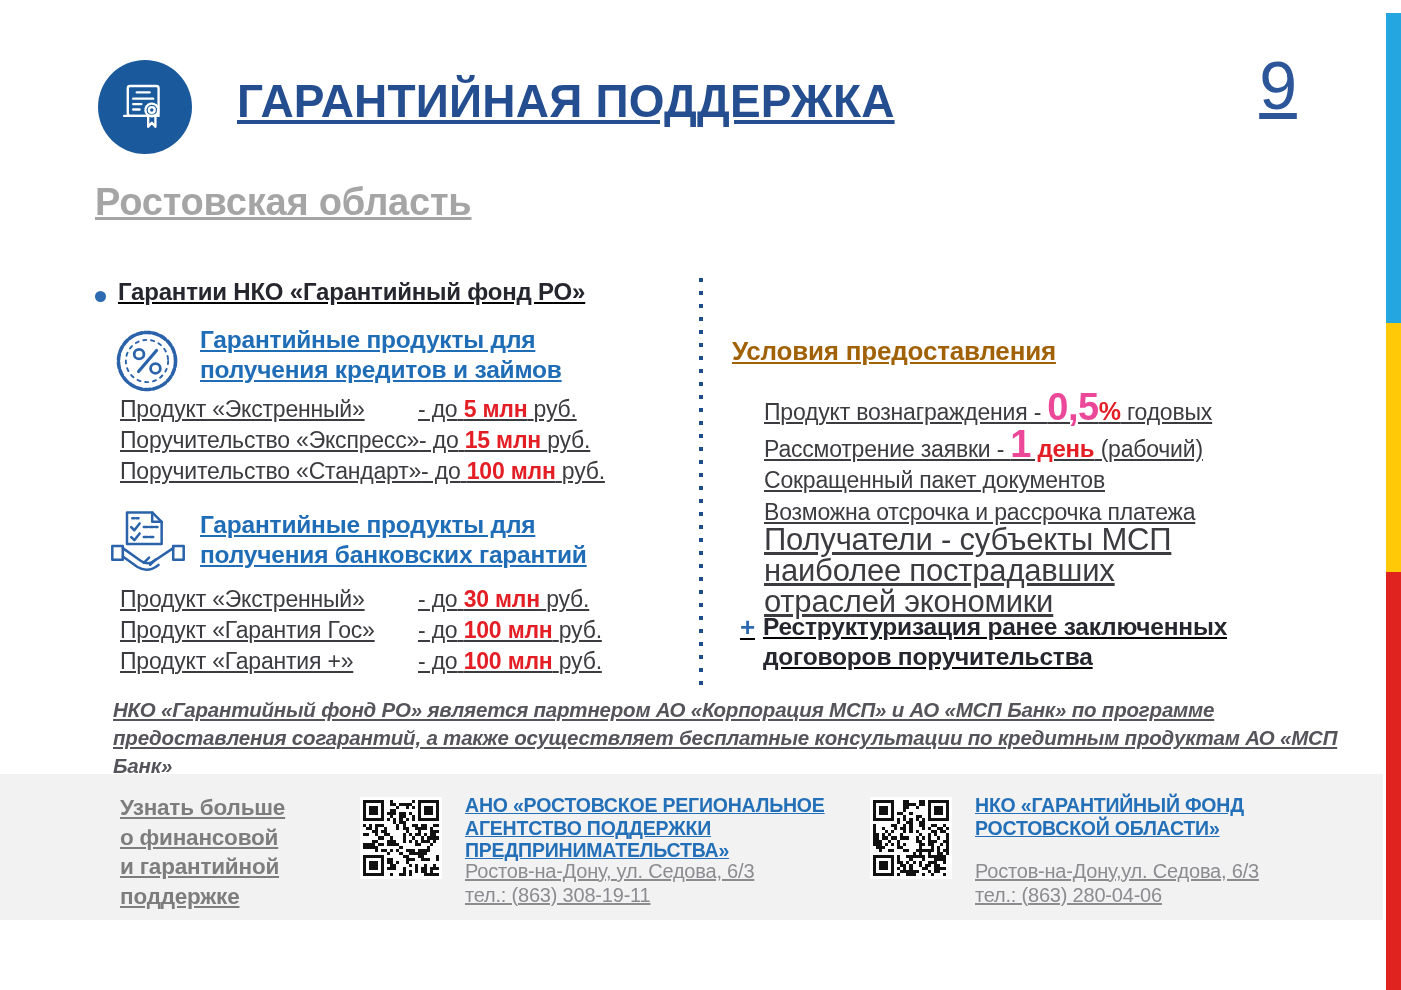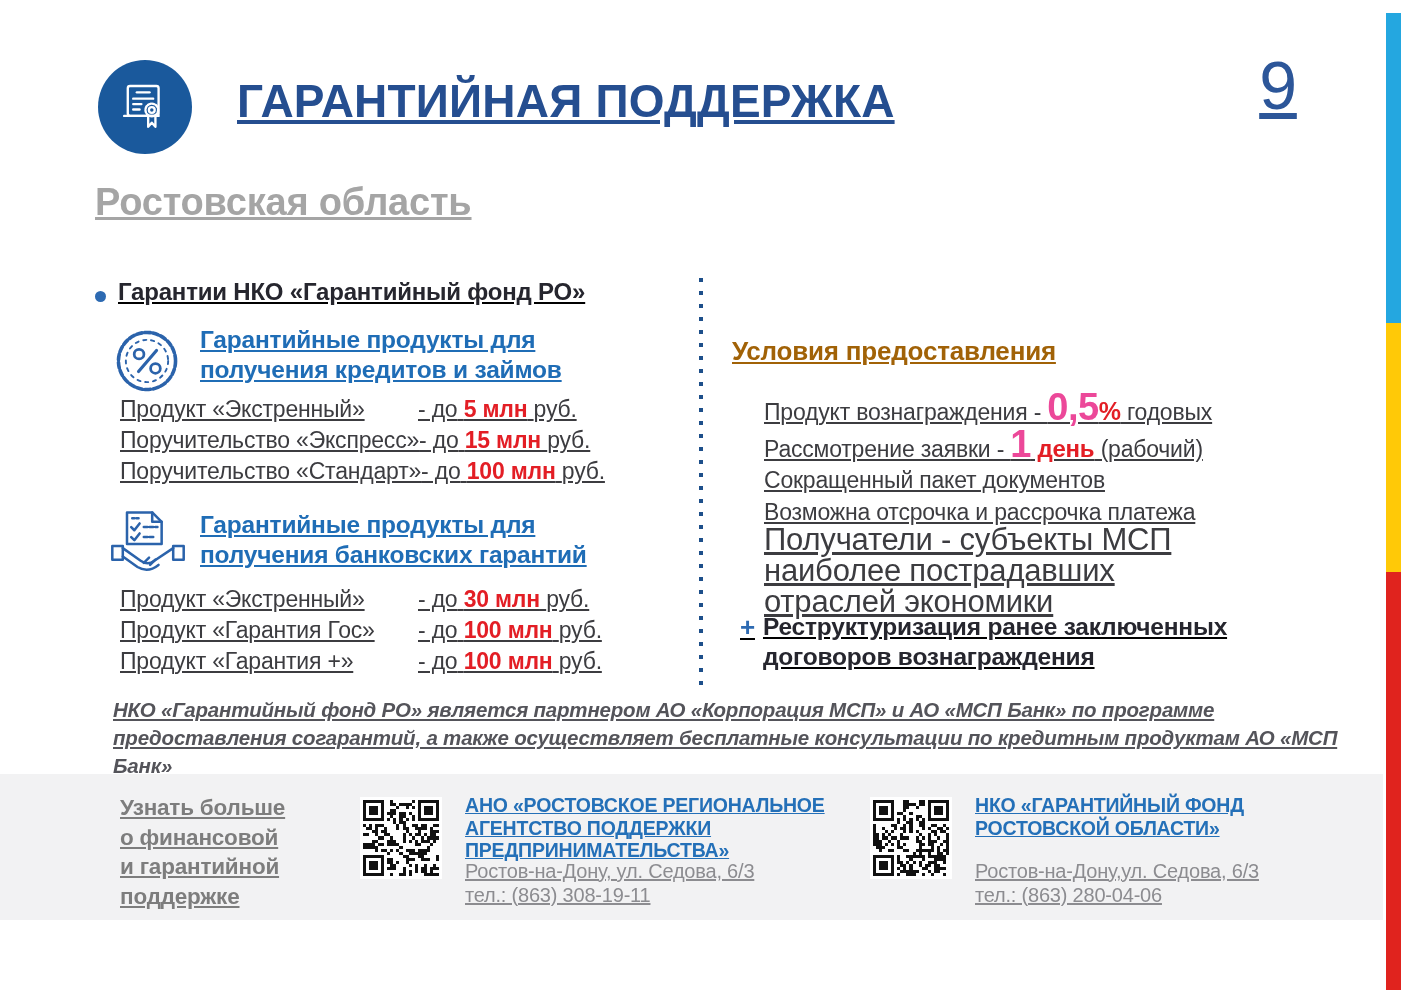--- a/index.html
+++ b/index.html
@@ -171,21 +171,21 @@
     <div><span>Продукт вознаграждения - </span><span class="big-red">0,5</span><span class="mid-red">%</span><span> годовых</span></div>
     <div><span>Рассмотрение заявки - </span><span class="big-red">1</span><span class="word-red"> день</span><span> (рабочий)</span></div>
     <div>Сокращенный пакет документов</div>
     <div>Возможна отсрочка и рассрочка платежа</div>
   </div>
   <div class="abs recipients">Получатели - субъекты МСП наиболее пострадавших отраслей экономики</div>
   <div class="abs restruct">
     <span class="plus">+</span>
     <span class="restruct-text">
       <div>Реструктуризация ранее заключенных</div>
-      <div>договоров вознаграждения</div>
+      <div>договоров поручительства</div>
     </span>
   </div>
 
   <div class="abs footnote">
     <div>НКО «Гарантийный фонд РО» является партнером АО «Корпорация МСП» и АО «МСП Банк» по программе</div>
     <div>предоставления согарантий, а также осуществляет бесплатные консультации по кредитным продуктам АО «МСП Банк»</div>
   </div>
 
   <div class="abs footer-band"></div>
   <div class="abs learn-more">Узнать больше

